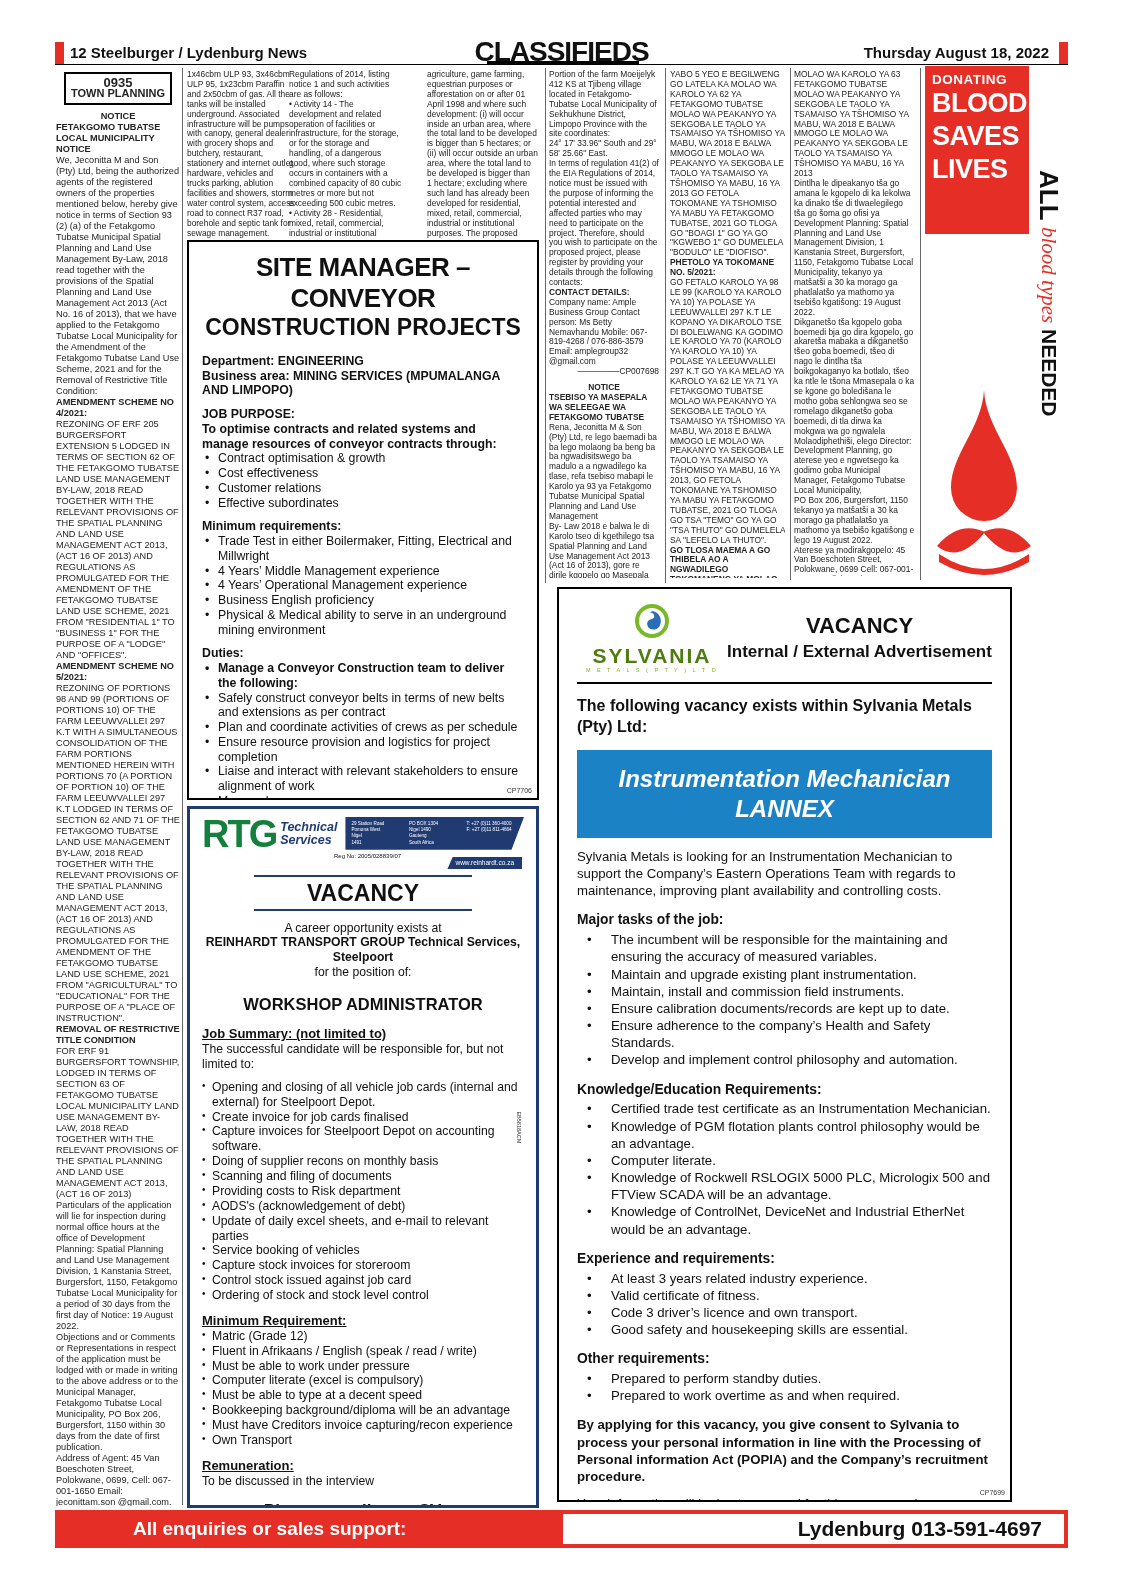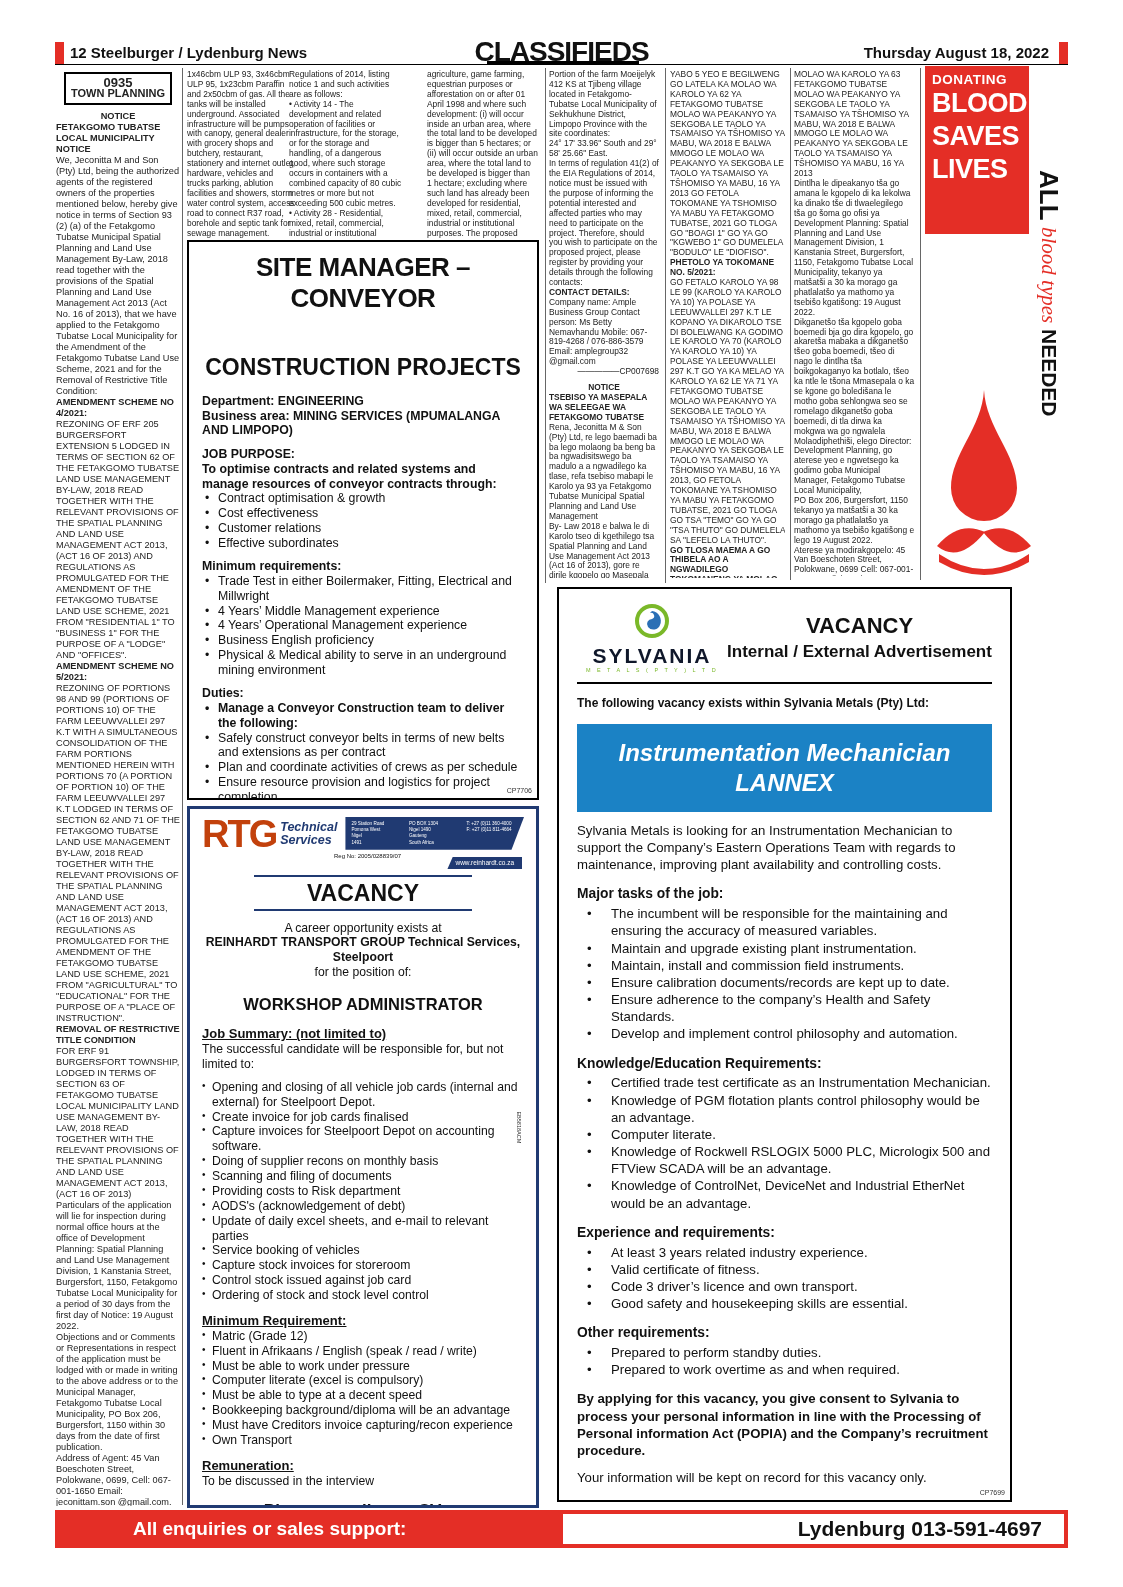--- a/index.html
+++ b/index.html
@@ -26,32 +26,32 @@
   #col6{left:670px;top:70px;width:115px;height:508px;}
   #col7{left:794px;top:70px;width:121px;height:506px;}
   .vline{position:absolute;width:1px;background:#666;}
   .tp-box{border:2px solid #000;margin:2px 8px 6px 8px;text-align:center;padding:3px 0 4px 0;}
   .tp-num{font-size:13px;font-weight:bold;}
   .tp-label{font-size:11px;font-weight:bold;}
   
   #sm-ad{position:absolute;left:187px;top:240px;width:352px;height:560px;border:2px solid #000;
          padding:10px 13px;box-sizing:border-box;overflow:hidden;font-size:12.3px;line-height:1.2;}
   #sm-ad .t1{text-align:center;font-size:26px;font-weight:bold;letter-spacing:-0.5px;}
-  #sm-ad .t2{text-align:center;font-size:23px;font-weight:bold;margin-bottom:12px;margin-top:40px;}
+  #sm-ad .t2{text-align:center;font-size:23px;font-weight:bold;margin-bottom:12px;}
   #sm-ad .bold{font-weight:bold;}
   #sm-ad .gap{height:9px;}
   .bullets>*{position:relative;padding-left:16px;}
   .bullets>*::before{content:"•";position:absolute;left:3px;}
   .bullets>.b{font-weight:bold;}
   .adcode{position:absolute;right:5px;bottom:3px;font-size:7px;color:#333;}
   
   #rtg-ad{position:absolute;left:187px;top:806px;width:352px;height:702px;border:3px solid #203a72;
           padding:8px 12px;box-sizing:border-box;overflow:hidden;font-size:12.2px;line-height:1.22;}
   .rtg-head{display:flex;align-items:flex-start;}
-  .rtg-logo{color:#c2410c;font-weight:bold;font-size:38px;line-height:0.9;letter-spacing:-2px;}
+  .rtg-logo{color:#15803d;font-weight:bold;font-size:38px;line-height:0.9;letter-spacing:-2px;}
   .rtg-sub{color:#203a72;font-weight:bold;font-size:12.5px;line-height:1.05;margin:4px 0 0 4px;font-style:italic;}
   .rtg-contact{background:#203a72;color:#fff;margin-left:8px;flex:1;display:flex;gap:6px;
                font-size:4.6px;line-height:1.35;padding:4px 6px;clip-path:polygon(0 0,100% 0,93% 100%,0 100%);}
   .rtg-contact div{flex:1;white-space:pre-line;}
   .rtg-reg{font-size:6px;margin:2px 0 0 132px;}
   .rtg-site{position:absolute;right:14px;top:48px;background:#203a72;color:#fff;font-size:6.5px;
             padding:2px 8px;clip-path:polygon(7% 0,100% 0,100% 100%,0 100%);}
   .rtg-vac{width:68%;margin:14px auto 10px auto;text-align:center;font-size:23px;font-weight:bold;
            border-top:2px solid #203a72;border-bottom:2px solid #203a72;padding:2px 0;}
   .rtg-c{text-align:center;}
@@ -59,26 +59,26 @@
   .rtg-h{font-weight:bold;text-decoration:underline;font-size:13px;margin-top:10px;}
   .dashlist>*{position:relative;padding-left:10px;}
   .dashlist>*::before{content:"•";position:absolute;left:0;font-size:10px;}
   .rtg-mail{text-align:center;font-weight:bold;font-size:17px;margin:12px 0 8px 0;}
   .side-code{position:absolute;right:1px;top:315px;font-size:5.5px;transform:rotate(90deg);color:#333;}
   
   #syl-ad{position:absolute;left:557px;top:587px;width:455px;height:915px;border:2px solid #000;
           padding:12px 18px;box-sizing:border-box;overflow:hidden;font-size:13.2px;line-height:1.3;}
   .syl-top{display:flex;align-items:center;border-bottom:2px solid #000;padding-bottom:8px;}
   .syl-logo{width:150px;text-align:center;}
-  .syl-word{color:#0f172a;font-weight:bold;font-size:21px;letter-spacing:2px;line-height:1;}
+  .syl-word{color:#4d7c0f;font-weight:bold;font-size:21px;letter-spacing:2px;line-height:1;}
   .syl-sub{color:#7ab829;font-size:5.5px;letter-spacing:2.5px;margin-top:1px;}
   .syl-right{flex:1;text-align:center;}
   .syl-vac{font-size:22px;font-weight:bold;}
   .syl-adv{font-size:17px;font-weight:bold;}
-  .syl-intro{font-weight:bold;font-size:12px;margin:12px 0;}
+  .syl-intro{font-weight:bold;font-size:16px;margin:12px 0;}
   .syl-blue{background:#1b82c5;color:#fff;text-align:center;font-style:italic;font-weight:bold;
             font-size:24px;line-height:1.25;padding:14px 0;margin-bottom:10px;}
   .syl-h{font-weight:bold;font-size:13.8px;margin:12px 0 2px 0;}
   .syl-list>*{position:relative;padding-left:34px;}
   .syl-list>*::before{content:"•";position:absolute;left:10px;}
   .syl-consent{font-weight:bold;margin-top:12px;}
   .syl-p{margin-top:10px;}
   
   #blood-ad{position:absolute;left:925px;top:66px;width:143px;height:516px;}
   .blood-box{position:absolute;left:0;top:0;width:104px;height:168px;background:#e42e26;color:#fff;

